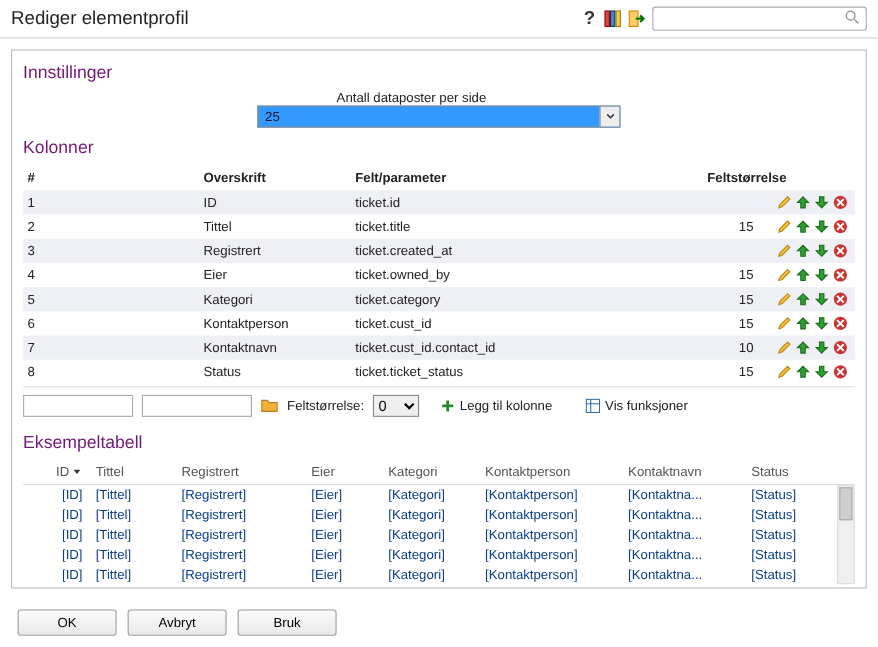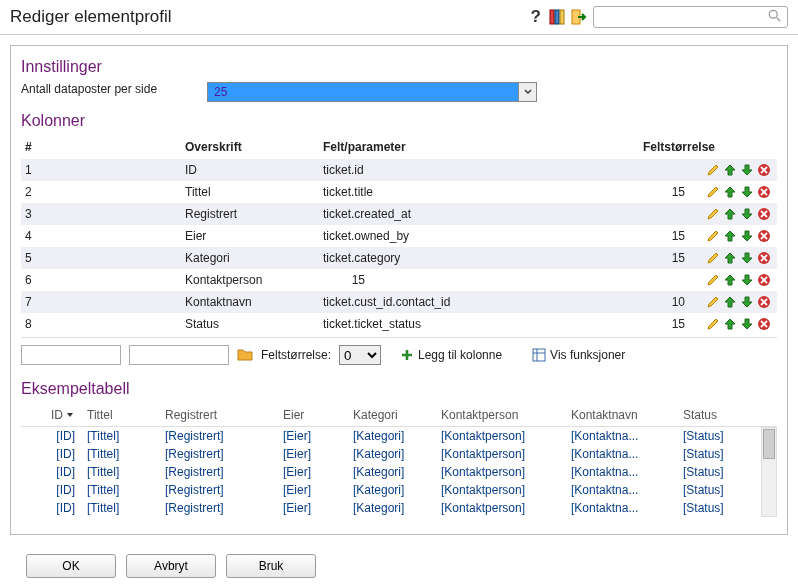--- a/index.html
+++ b/index.html
@@ -10,23 +10,23 @@
 .titlebar .help { font-size: 17px; font-weight: bold; color: #333; margin-right: 8px; cursor: pointer; }
 .titlebar .tb-icon { width: 16px; height: 16px; margin-right: 6px; cursor: pointer; }
 .titlebar .search-wrap { position: relative; }
 .titlebar input.search { width: 195px; height: 22px; border: 1px solid #aaa; border-radius: 3px; padding: 2px 22px 2px 6px; font-size: 12px; }
 .titlebar .search-icon { position: absolute; right: 6px; top: 3px; width: 14px; height: 14px; opacity: 0.6; }
 
 .panel { margin: 10px; border: 1px solid #bbb; background: #fff; padding: 8px 10px 10px 10px; height: 490px; position: relative; }
 
 .section-h { font-size: 16px; color: #701a75; margin: 4px 0 6px 0; font-weight: 400; }
 
-.settings-row { display: flex; align-items: flex-start; margin-bottom: 10px; }
+.settings-row { display: flex; align-items: center; margin-bottom: 10px; flex-direction: column; }
 .settings-row .lbl { width: 186px; font-size: 12px; }
-.settings-row .sel { width: 330px; height: 20px; border: 1px solid #888; background: #3399ff; color: #4c1d95; display: flex; align-items: center; justify-content: space-between; }
+.settings-row .sel { width: 330px; height: 20px; border: 1px solid #888; background: #3399ff; color: #0f172a; display: flex; align-items: center; justify-content: space-between; }
 .settings-row .sel .val { padding: 0 6px; }
 .settings-row .sel .arrow { width: 18px; height: 18px; background: #eee; border-left: 1px solid #888; display: flex; align-items: center; justify-content: center; color: #333; }
 
 .cols-head { display: flex; font-weight: bold; border-bottom: 1px solid #fff; padding: 2px 0; }
 .cols-head > div { padding: 2px 4px; }
 .c-num { width: 160px; }
 .c-ov { width: 138px; }
 .c-fp { width: 320px; }
 .c-fs { width: 50px; text-align: right; }
 .c-act { flex: 1; text-align: right; padding-right: 6px; }
@@ -59,21 +59,21 @@
 .s-kp { width: 130px; }
 .s-kn { width: 112px; }
 .s-st { width: 68px; }
 
 .sample-body { position: relative; }
 .sample-row { display: flex; font-size: 12px; color: #0a3f8a; }
 .sample-row > div { padding: 2px 6px; white-space: nowrap; overflow: hidden; text-overflow: ellipsis; }
 .scroll-track { position: absolute; right: 0; top: 0; width: 16px; height: 100%; background: #f0f0f0; border: 1px solid #ddd; }
 .scroll-thumb { position: absolute; left: 1px; top: 1px; width: 12px; height: 30px; background: #cfcfcf; border: 1px solid #aaa; }
 
-.footer { position: absolute; left: 26px; bottom: 10px; display: flex; gap: 10px; justify-content: center; }
+.footer { position: absolute; left: 16px; bottom: 10px; display: flex; gap: 10px; justify-content: center; }
 .footer button { width: 90px; height: 24px; background: linear-gradient(#fdfdfd,#e8e8e8); border: 1px solid #9a9a9a; border-radius: 3px; font-size: 12px; cursor: pointer; }
 </style>
 </head>
 <body>
 
 <div class="titlebar">
   <div class="title">Rediger elementprofil</div>
   <div class="spacer"></div>
   <span class="help">?</span>
   <svg class="tb-icon" viewBox="0 0 16 16">
@@ -218,20 +218,21 @@
           </svg>
   <svg class="ic" viewBox="0 0 14 14">
             <circle cx="7" cy="7" r="6" fill="#cc3333"></circle>
             <path d="M4 4 l6 6 M10 4 l-6 6" stroke="#fff" stroke-width="1.8"></path>
           </svg>
         </div>
       </div>
       <div class="col-row">
     <div class="c-num">6</div>
     <div class="c-ov">Kontaktperson</div>
+    <div class="c-fp">ticket.cust_id</div>
     <div class="c-fs">15</div>
     <div class="c-act">
   <svg class="ic" viewBox="0 0 14 14">
             <path d="M2 12 l1-3 7-7 2 2 -7 7 z" fill="#f5c242" stroke="#b8860b"></path>
           </svg>
   <svg class="ic" viewBox="0 0 14 14">
             <path d="M7 2 l5 5 h-3 v5 h-4 v-5 h-3 z" fill="#2e9e2e" stroke="#1d6b1d"></path>
           </svg>
   <svg class="ic" viewBox="0 0 14 14">
             <path d="M7 12 l5-5 h-3 v-5 h-4 v5 h-3 z" fill="#2e9e2e" stroke="#1d6b1d"></path>

